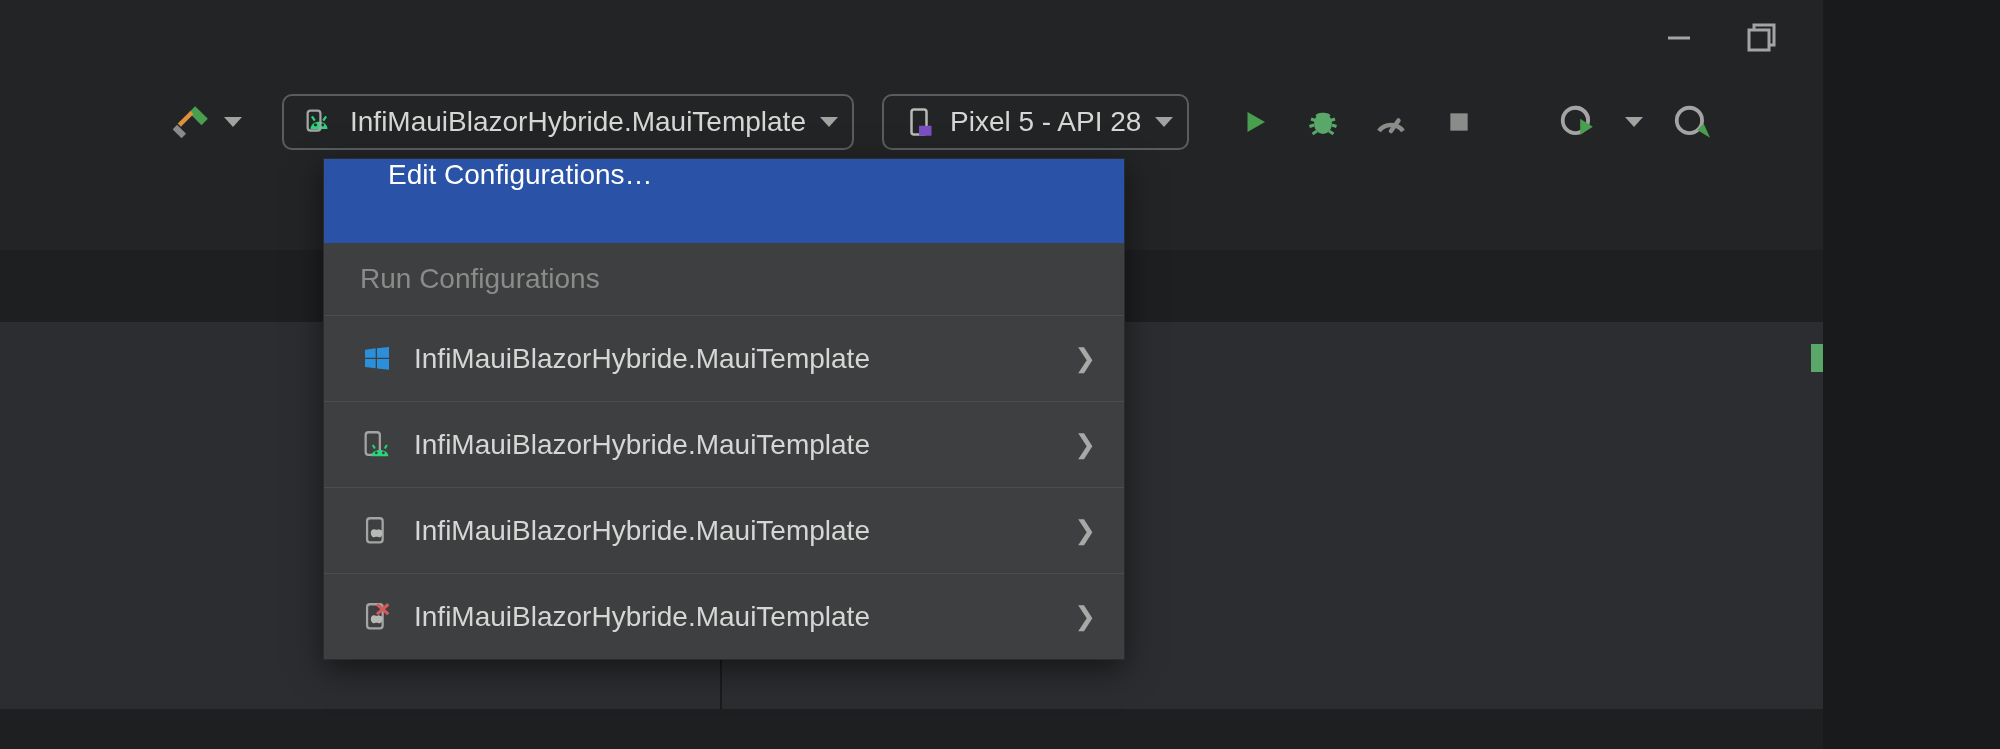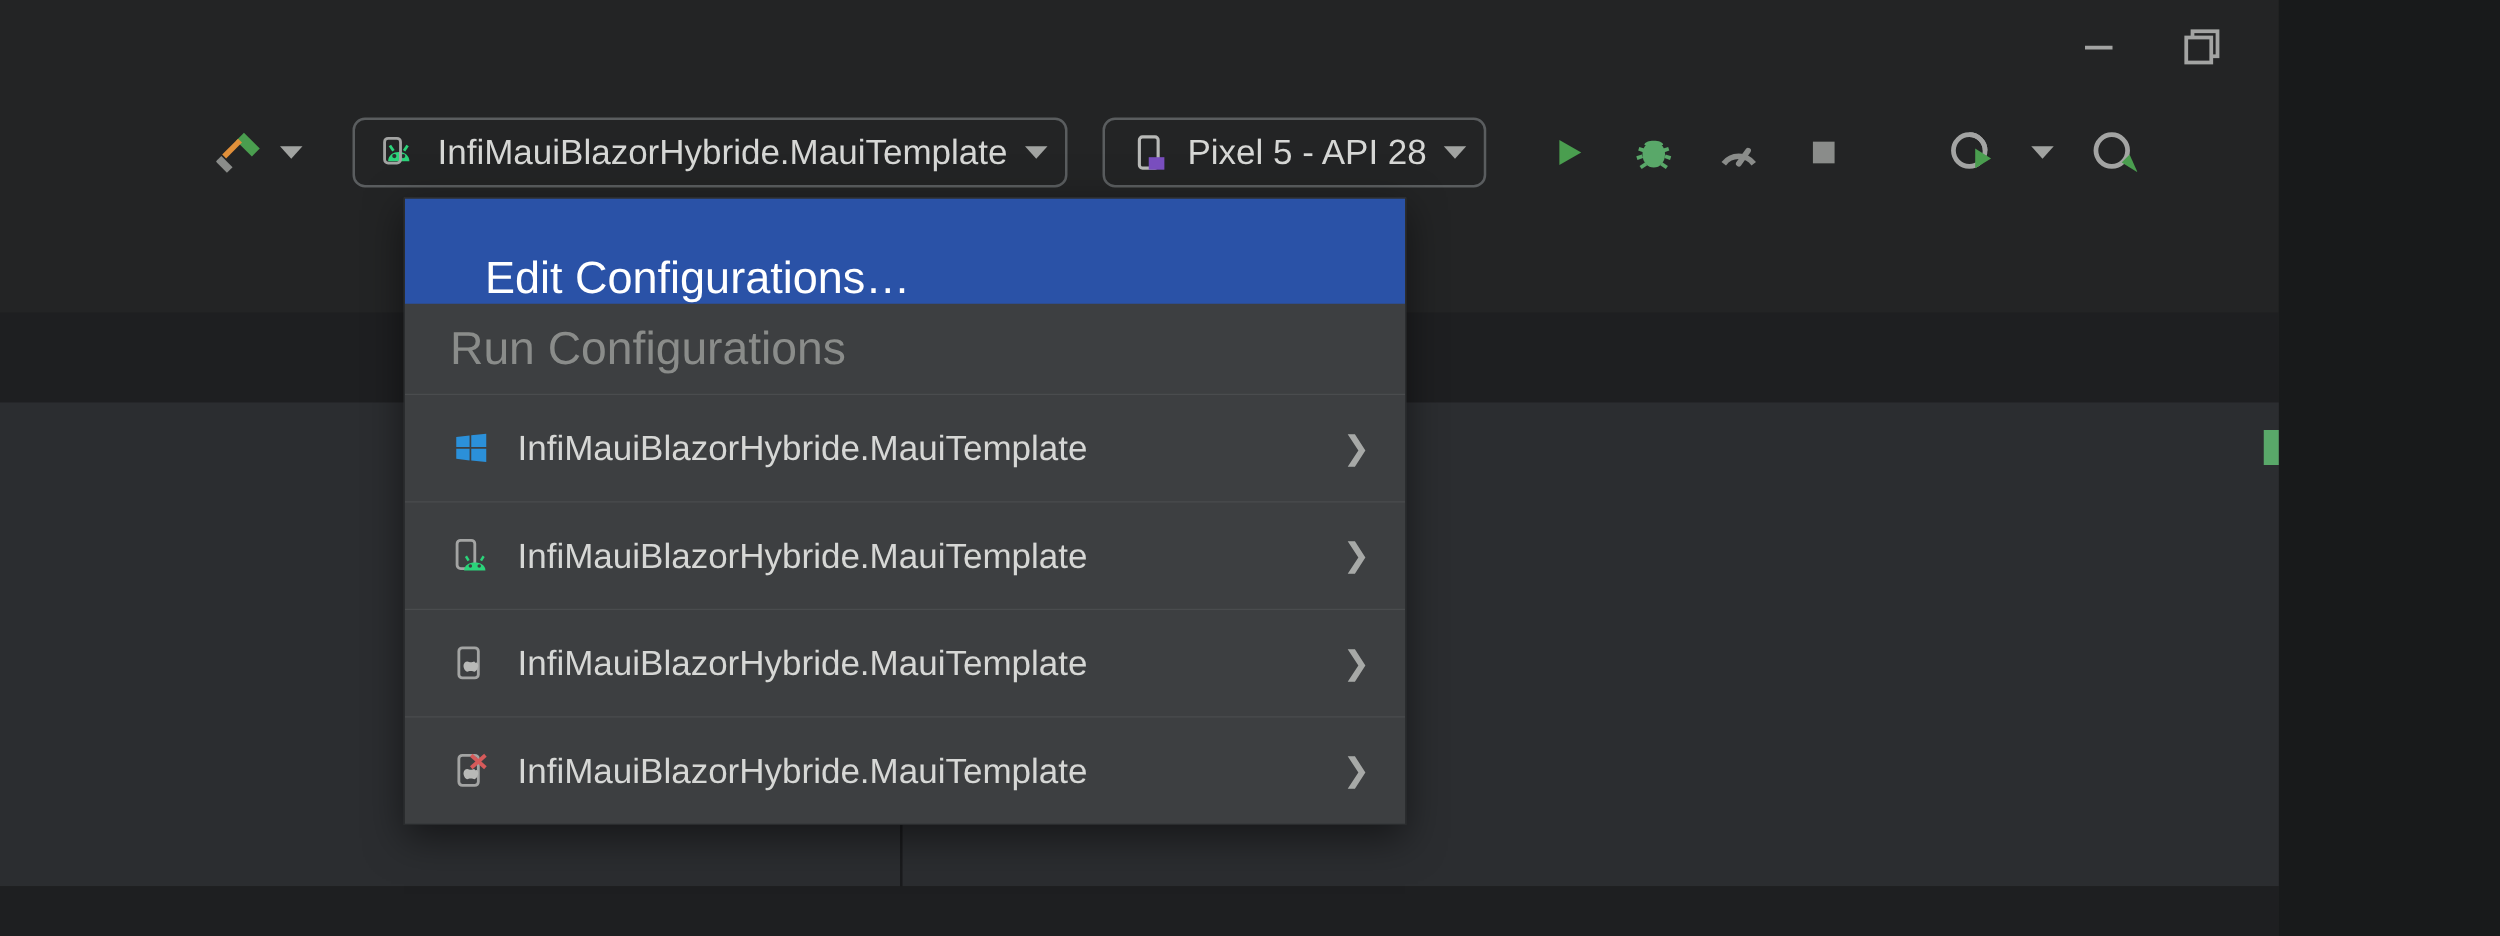--- a/index.html
+++ b/index.html
@@ -70,29 +70,29 @@
   
   .dropdown {
     position: absolute;
     top: 158px; left: 323px;
     width: 802px;
     background: #3d3f41;
     border: 1px solid #2a2c2e;
     box-shadow: 0 10px 30px rgba(0,0,0,.5);
   }
   .dd-item {
-    display:flex; align-items:flex-end;
+    display:flex; align-items:flex-start;
     height: 84px;
     padding: 0 28px 0 36px;
-    font-size: 36px;
+    font-size: 28px;
     color: #dcdcdb;
     gap: 20px;
   }
   .dd-item.highlight { background: var(--bg-menu-hover); padding-left: 64px; color: #ffffff; }
-  .dd-header { height: 72px; display:flex; align-items:center; padding-left:36px; font-size:37px; color: var(--txt-dim); }
+  .dd-header { height: 72px; display:flex; align-items:center; padding-left:36px; font-size:28px; color: var(--txt-dim); }
   .dd-row {
     display:flex; align-items:center;
     height: 86px;
     padding: 0 28px 0 36px;
     border-top: 1px solid #4a4c4e;
     font-size: 28px;
     gap: 20px;
   }
   .dd-row .lbl { flex: 1; color: #d6d7d5; }
   .dd-row .arrow { color: #a7a9a7; font-size: 26px; }

